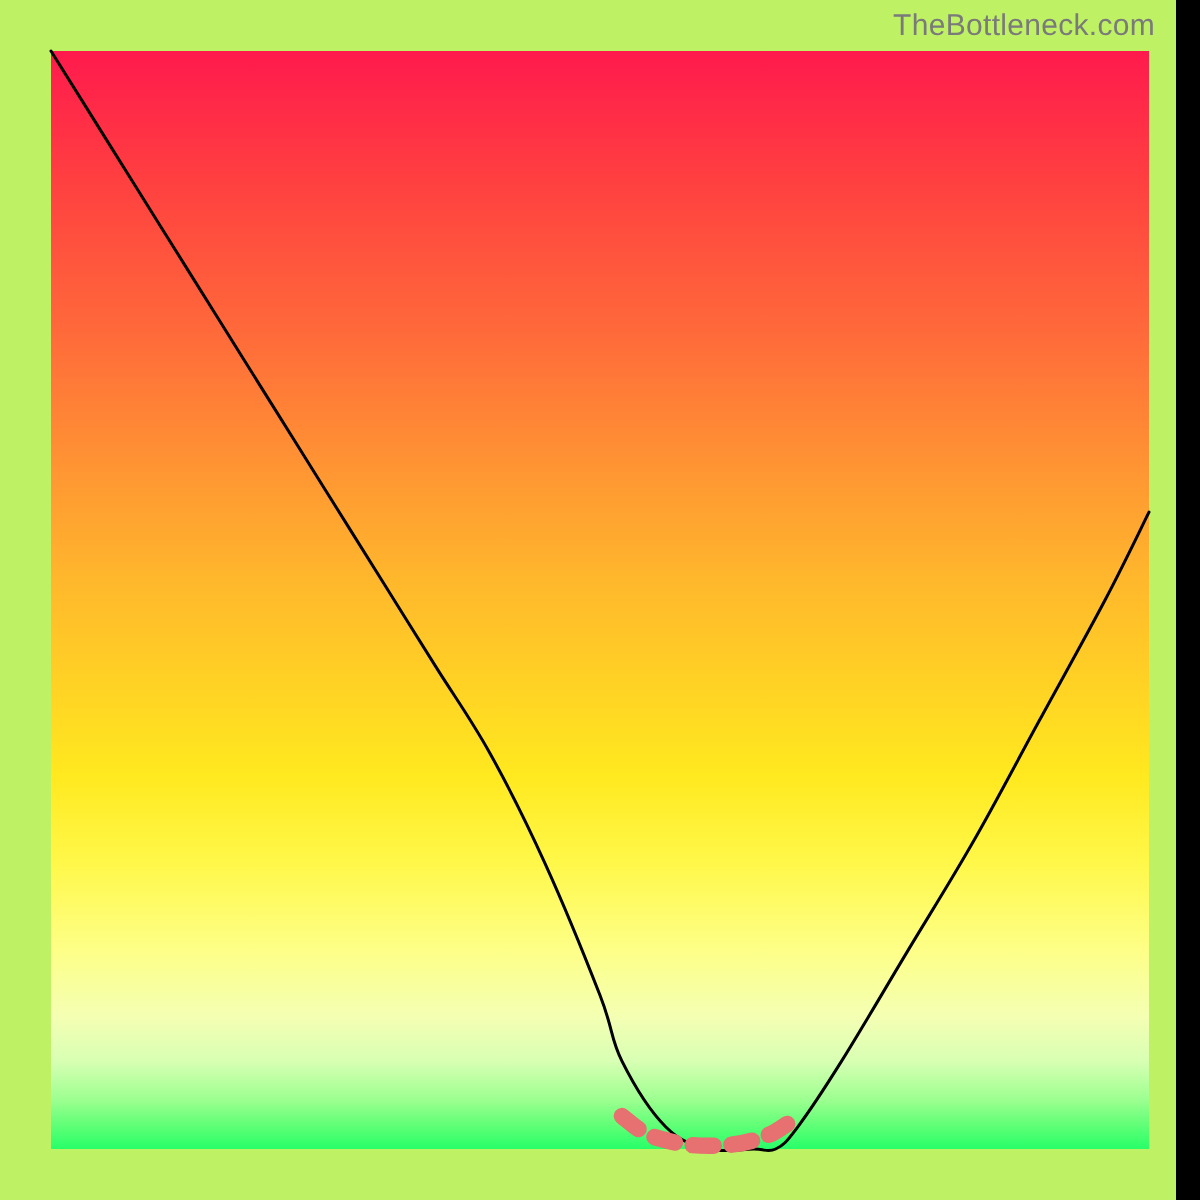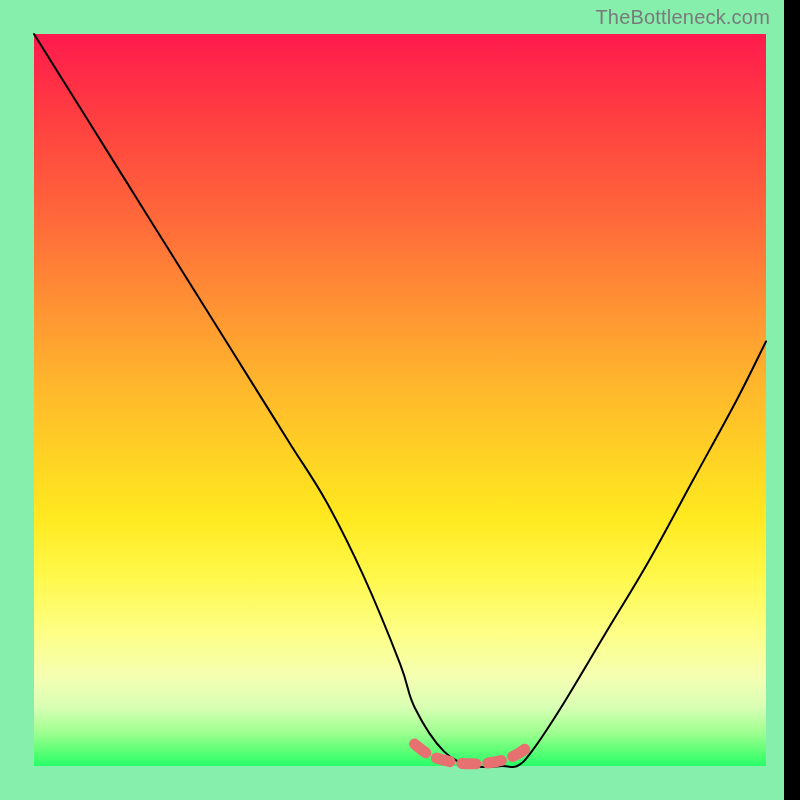--- a/index.html
+++ b/index.html
@@ -10,21 +10,21 @@
     background: #000;
     overflow: hidden;
     font-family: Arial, Helvetica, sans-serif;
   }
   .frame {
     position: absolute;
     top: 0;
     left: 0;
     width: 784px;
     height: 800px;
-    background: #86efac;
+    background: #bef264;
   }
   .plot-area {
     position: absolute;
     left: 34px;
     top: 34px;
     width: 732px;
     height: 732px;
     
     background: linear-gradient(
       to bottom,

